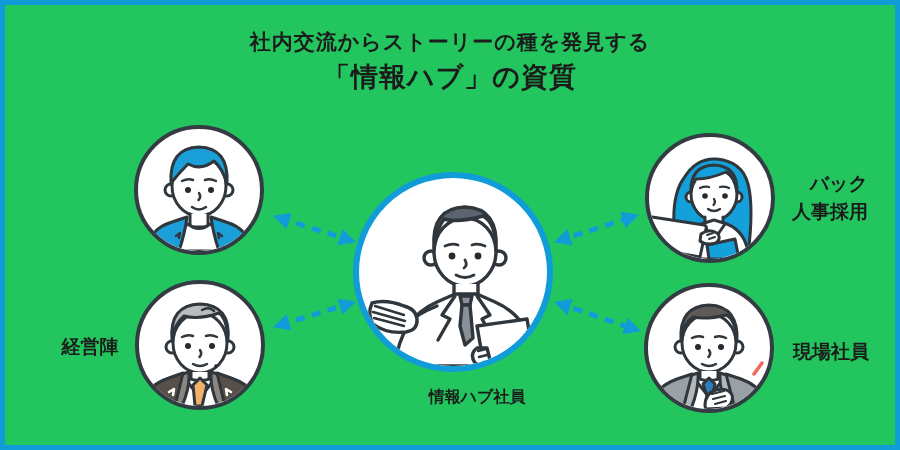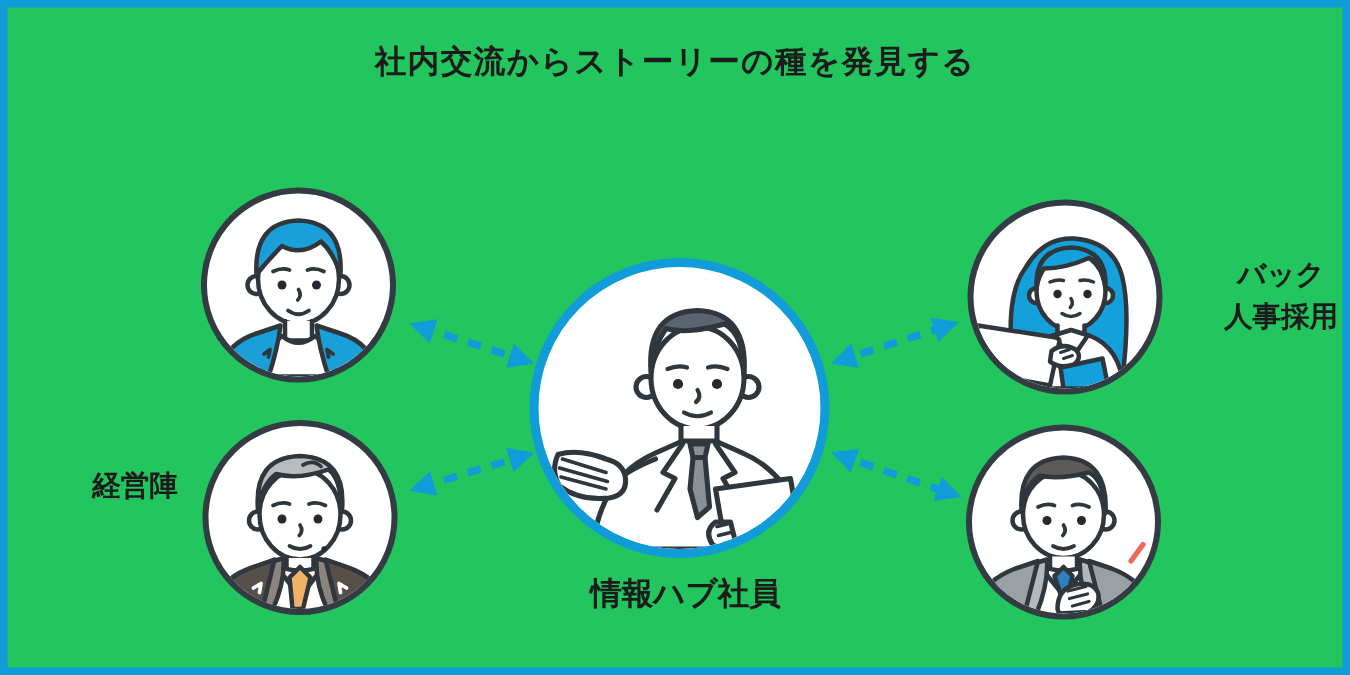--- a/index.html
+++ b/index.html
@@ -41,34 +41,35 @@
   .node-label{
     position:absolute;
     transform:translate(-50%,-50%);
     font-weight:700;
     font-size:19px;
     white-space:nowrap;
     text-align:center;
     line-height:1.45;
   }
   .label-hr{left:78px;top:187px;}
-  .label-mgmt{left:85px;top:320px;}
-  .label-backoffice{left:849px;top:193px;}
+  .label-mgmt{left:85px;top:342px;}
+  .label-backoffice{left:825px;top:193px;text-align:right;}
   .label-field{left:826px;top:347px;}
-  .label-hub{left:452px;top:392px;font-size:21px;}
+  .label-hub{left:472px;top:392px;font-size:16px;}
 
   .arrows{position:absolute;left:0;top:0;pointer-events:none;}
 </style>
 </head>
 <body>
 
 <div class="canvas">
 
   <div class="title-block">
     <div class="title-line1">社内交流からストーリーの種を発見する</div>
+    <div class="title-line2">「情報ハブ」の資質</div>
   </div>
 
   <svg class="arrows" width="900" height="450" viewBox="0 0 900 450">
     <defs>
       <marker id="ah" viewBox="0 0 12 12" refX="9" refY="6" markerWidth="3.4" markerHeight="3.4" orient="auto-start-reverse">
         <path d="M0,0 L12,6 L0,12 Z" fill="#0f9cd8"></path>
       </marker>
     </defs>
     <g stroke="#0f9cd8" stroke-width="5" stroke-dasharray="9 7.5">
       <line x1="347" y1="236" x2="272" y2="212" marker-start="url(#ah)" marker-end="url(#ah)"></line>
@@ -179,20 +180,21 @@
         <path d="M1,122 Q5,101 29,92 L44,87 L35,122 Z" fill="#9aa0a5"></path>
         <path d="M121,122 Q117,101 93,92 L78,87 L87,122 Z" fill="#9aa0a5"></path>
         <path d="M61,91 L67,97 L62,118 L55,97 Z" fill="#2e7fc0"></path>
         <path d="M57,119 Q57,106 68,103 Q80,100 84,108 Q86,116 78,121 L58,122 Z" fill="#fff"></path>
         <path d="M64,107 l12,-3 M65,112 l12,-3 M67,117 l11,-3" fill="none" stroke-width="2.2"></path>
         <path d="M106,87 L114,76" stroke="#f0685c" stroke-width="3.5" fill="none"></path>
         <path d="M112,99 L122,90" stroke="#f0685c" stroke-width="3.5" fill="none"></path>
       </g>
     </svg>
   </div>
+  <div class="node-label label-field">現場社員</div>
 
   <div class="avatar ring-blue node-center">
     <svg viewBox="0 0 188 188" width="188" height="188">
       <g stroke="#2f363c" stroke-width="3.4" stroke-linecap="round" stroke-linejoin="round">
         <circle cx="72" cy="80" r="7" fill="#fff"></circle>
           <circle cx="140" cy="80" r="7" fill="#fff"></circle>
         <ellipse cx="106" cy="74" rx="31" ry="34" fill="#fff"></ellipse>
         <path d="M75,70 Q72,30 106,29 Q140,30 137,72 Q137,45 124,38 Q99,45 85,41 Q77,52 75,70 Z" fill="#5b6470"></path>
         <circle cx="93" cy="78" r="3.4" fill="#262a2e" stroke="none"></circle>
           <circle cx="119" cy="78" r="3.4" fill="#262a2e" stroke="none"></circle>

